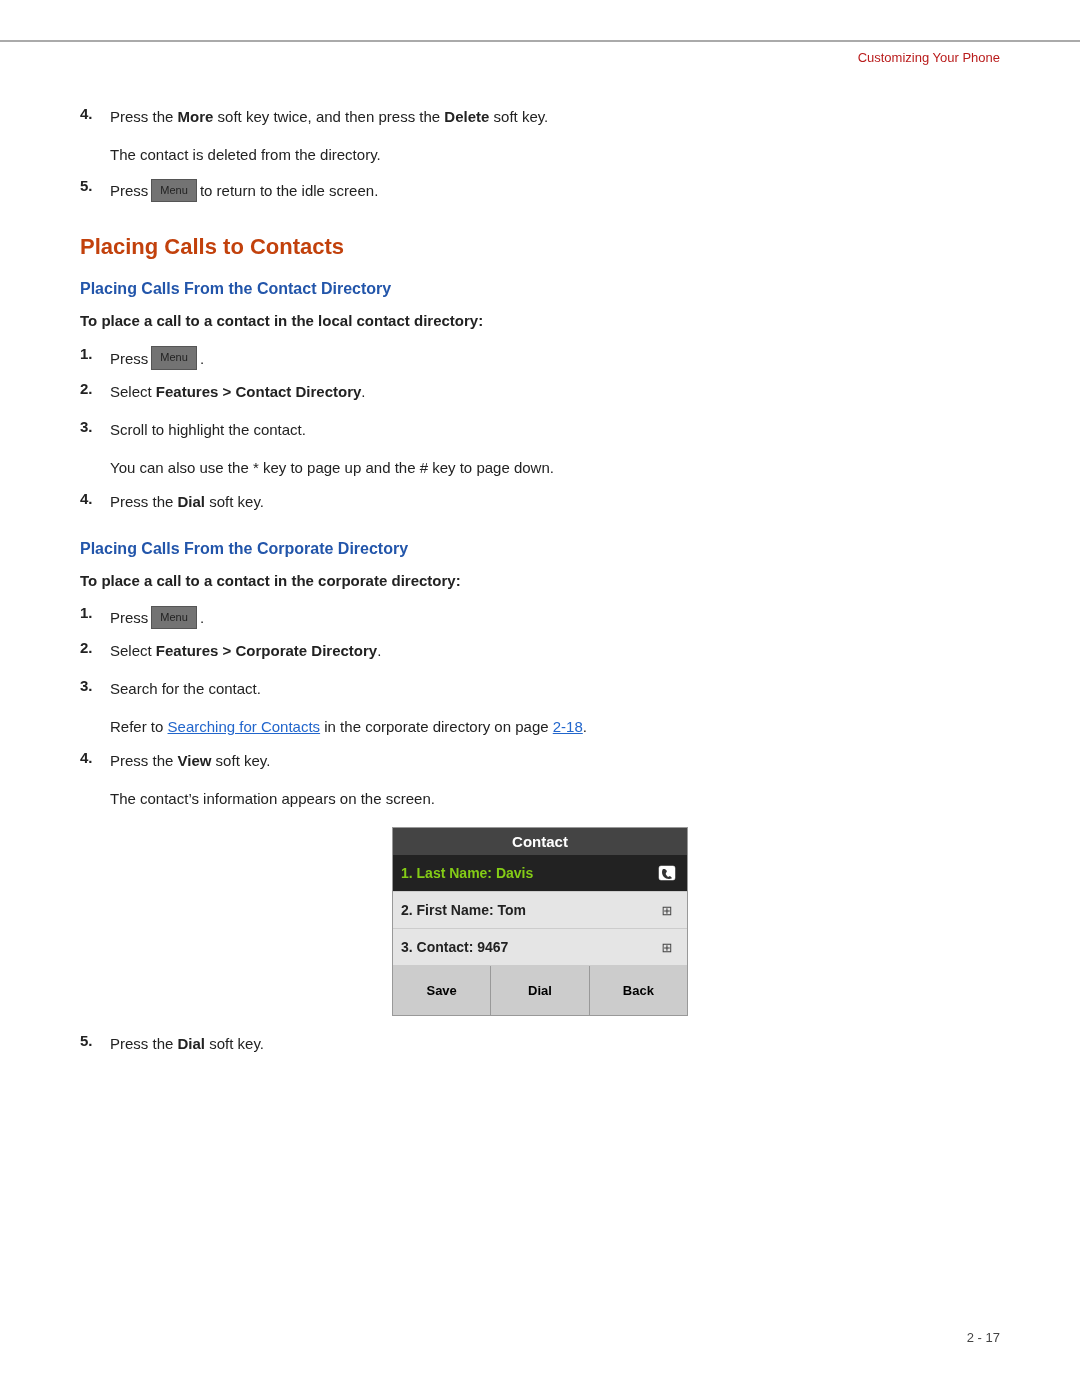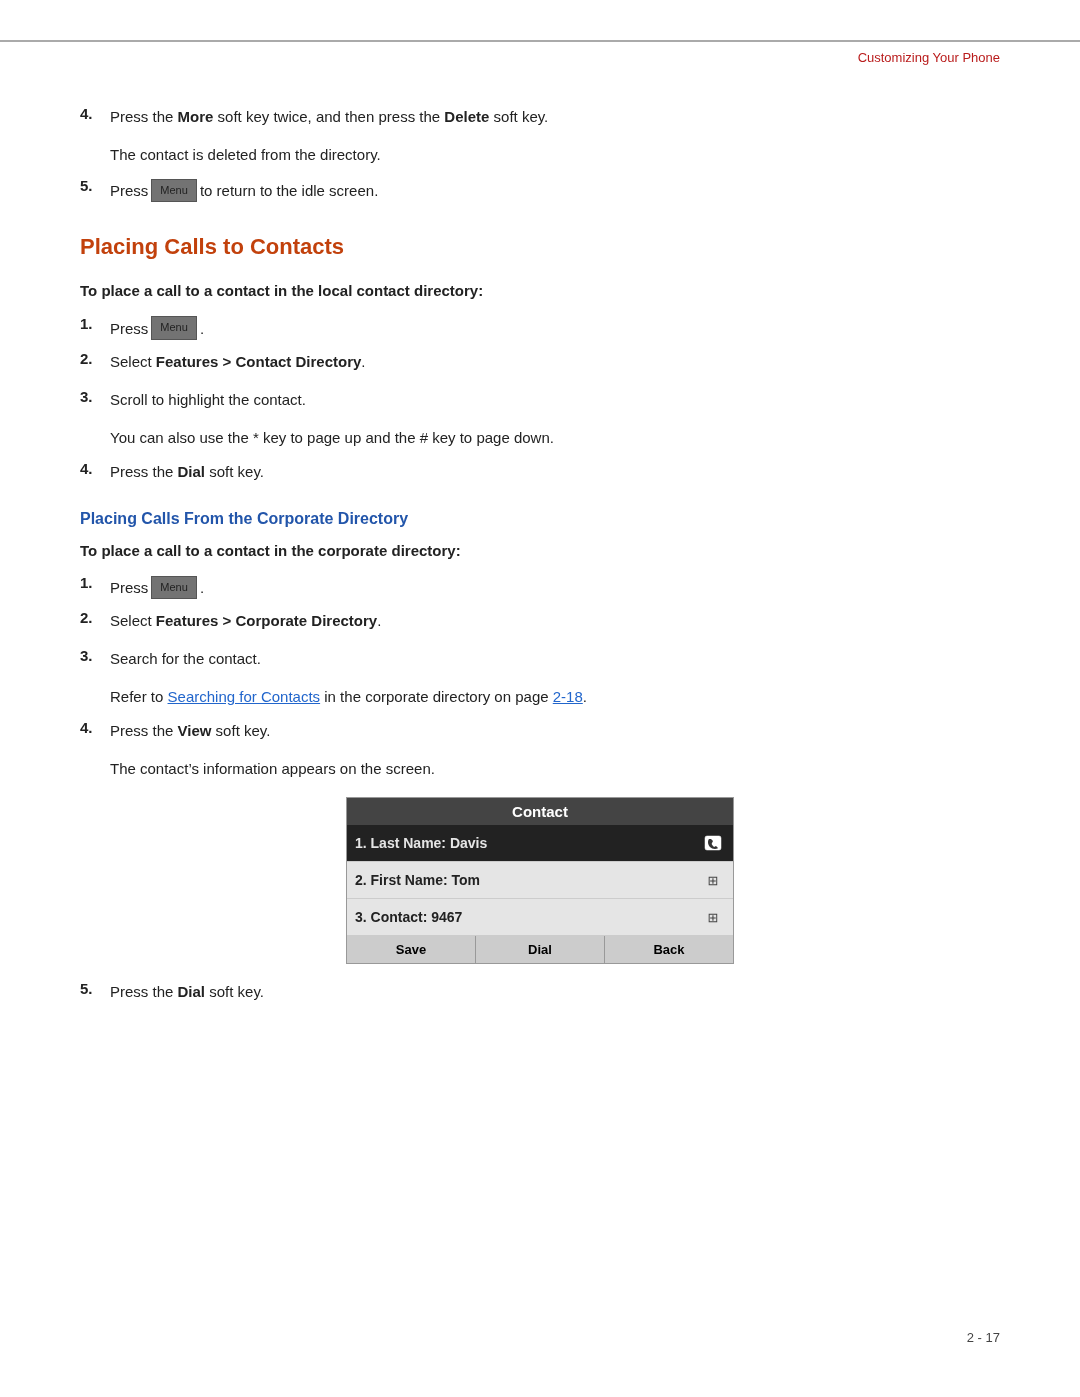--- a/index.html
+++ b/index.html
@@ -98,21 +98,21 @@
       line-height: 1.5;
       font-size: 15px;
     }
 
     .bold { font-weight: bold; }
     .link-text { color: #2266cc; text-decoration: underline; }
 
     
     .contact-screen {
       margin: 16px auto;
-      width: 388px;
+      width: 296px;
       border: 1.5px solid #999;
       font-family: Arial, sans-serif;
       font-size: 14px;
     }
 
     .contact-screen-header {
       background: #444444;
       color: #ffffff;
       text-align: center;
       font-weight: bold;
@@ -123,21 +123,21 @@
     .contact-screen-row {
       display: flex;
       align-items: center;
       padding: 6px 8px;
       border-bottom: 1px solid #cccccc;
       background: #e5e5e5;
     }
 
     .contact-screen-row.selected {
       background: #222222;
-      color: #e5e5e5;
+      color: #84cc16;
     }
 
     .contact-screen-row .row-text {
       flex: 1;
       font-weight: bold;
       font-size: 14px;
     }
 
     .contact-screen-row .row-icon {
       width: 24px;
@@ -154,21 +154,21 @@
     }
 
     .contact-screen-footer {
       display: flex;
       background: #cccccc;
     }
 
     .footer-btn {
       flex: 1;
       text-align: center;
-      padding: 6px 0;
+      padding: 17px 0;
       font-weight: bold;
       font-size: 13px;
       color: #000000;
       border-right: 1px solid #999999;
     }
 
     .footer-btn:last-child {
       border-right: none;
     }
 
@@ -215,20 +215,21 @@
           <span class="menu-btn">Menu</span>
           <span>to return to the idle screen.</span>
         </div>
       </div>
     </div>
   </div>
 
   <h1 class="section-title">Placing Calls to Contacts</h1>
 
   <div class="sub-section">
+    <div class="sub-heading">Placing Calls From the Contact Directory</div>
     <p class="instruction-heading">To place a call to a contact in the local contact directory:</p>
 
     <div class="numbered-item">
       <span class="item-number">1.</span>
       <div class="item-content">
         <div class="step-press-line">
           <span>Press</span>
           <span class="menu-btn">Menu</span>
           <span>.</span>
         </div>

